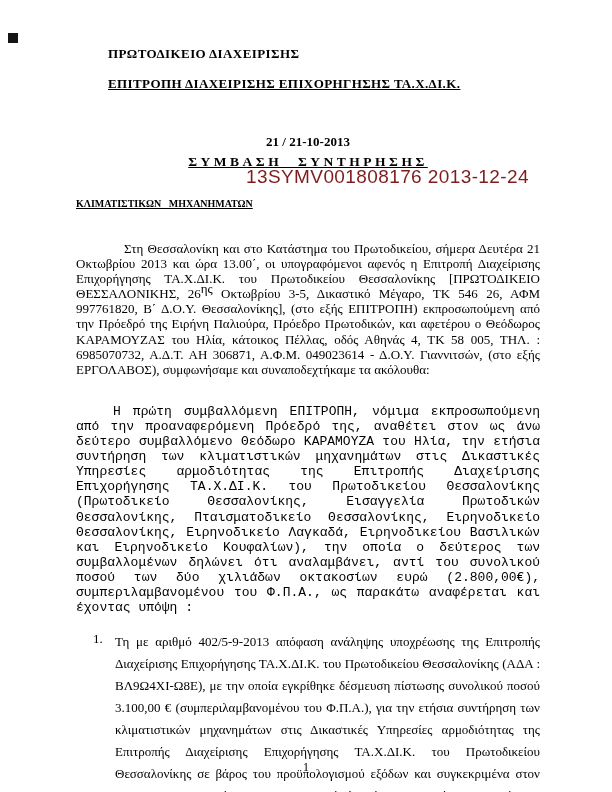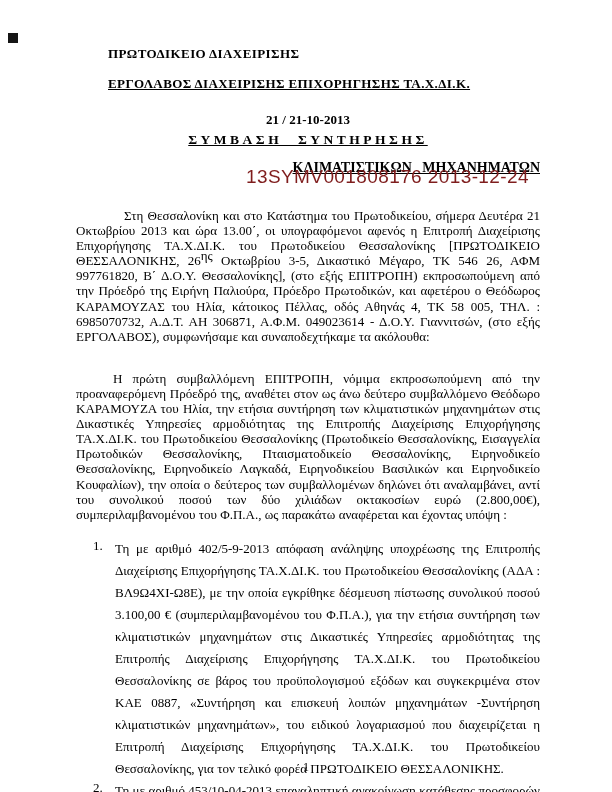--- a/index.html
+++ b/index.html
@@ -35,21 +35,21 @@
     font-weight: bold;
     letter-spacing: 0.4px;
     margin-left: 32px;
     white-space: nowrap;
   }
   .hdr-line.underlined {
     margin-top: 14px;
     text-decoration: underline;
   }
   .protocol {
-    margin-top: 20px;
+    margin-top: 42px;
     text-align: center;
     font-size: 13px;
     font-weight: bold;
   }
   .title-row {
     position: relative;
     margin-top: 2px;
     text-align: center;
     z-index: 2;
   }
@@ -66,41 +66,42 @@
     left: 246px;
     top: 166px;
     z-index: 1;
     font-family: "Liberation Sans", "DejaVu Sans", sans-serif;
     font-size: 19px;
     letter-spacing: 0.4px;
     color: #7f1d1d;
     white-space: nowrap;
   }
   .doc-subtitle {
-    margin-top: 12px;
-    text-align: right;
-    font-size: 14px;
+    margin-top: 28px;
+    text-align: left;
+    font-size: 10px;
     font-weight: bold;
   }
   .doc-subtitle span {
     text-decoration: underline;
     white-space: pre;
   }
   .body-text {
     font-size: 13px;
     line-height: 15.1px;
     text-align: justify;
   }
   .para1 {
     margin-top: 32px;
     text-indent: 48px;
   }
   .para2 {
     margin-top: 27px;
     text-indent: 37px;
+    font-family: Liberation Mono, monospace;
   }
   .sup {
     vertical-align: super;
     font-size: 13px;
     line-height: 0;
   }
   .num-list {
     margin-top: 16px;
     padding-left: 17px;
   }
@@ -135,21 +136,21 @@
 <div class="page">
 
   <div class="scan-artifact"></div>
 
   <div class="registry-stamp">13SYMV001808176 2013-12-24</div>
 
   <div class="content">
 
     <div class="hdr-line">ΠΡΩΤΟΔΙΚΕΙΟ ΔΙΑΧΕΙΡΙΣΗΣ</div>
 
-    <div class="hdr-line underlined">ΕΡΓΟΛΑΒΟΣ ΔΙΑΧΕΙΡΙΣΗΣ ΕΠΙΧΟΡΗΓΗΣΗΣ ΤΑ.Χ.ΔΙ.Κ.</div>
+    <div class="hdr-line underlined">ΕΠΙΤΡΟΠΗ ΔΙΑΧΕΙΡΙΣΗΣ ΕΠΙΧΟΡΗΓΗΣΗΣ ΤΑ.Χ.ΔΙ.Κ.</div>
 
     <div class="protocol">21 / 21-10-2013</div>
 
     <div class="title-row">
       <span class="doc-title">ΣΥΜΒΑΣΗ ΣΥΝΤΗΡΗΣΗΣ</span>
     </div>
 
     <div class="doc-subtitle">
       <span>ΚΛΙΜΑΤΙΣΤΙΚΩΝ   ΜΗΧΑΝΗΜΑΤΩΝ</span>
     </div>

